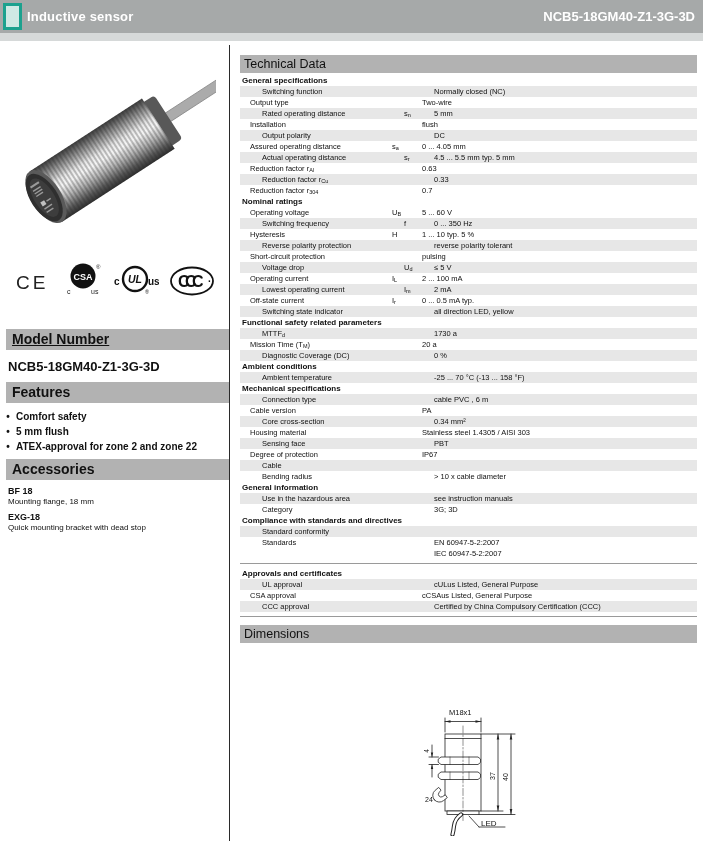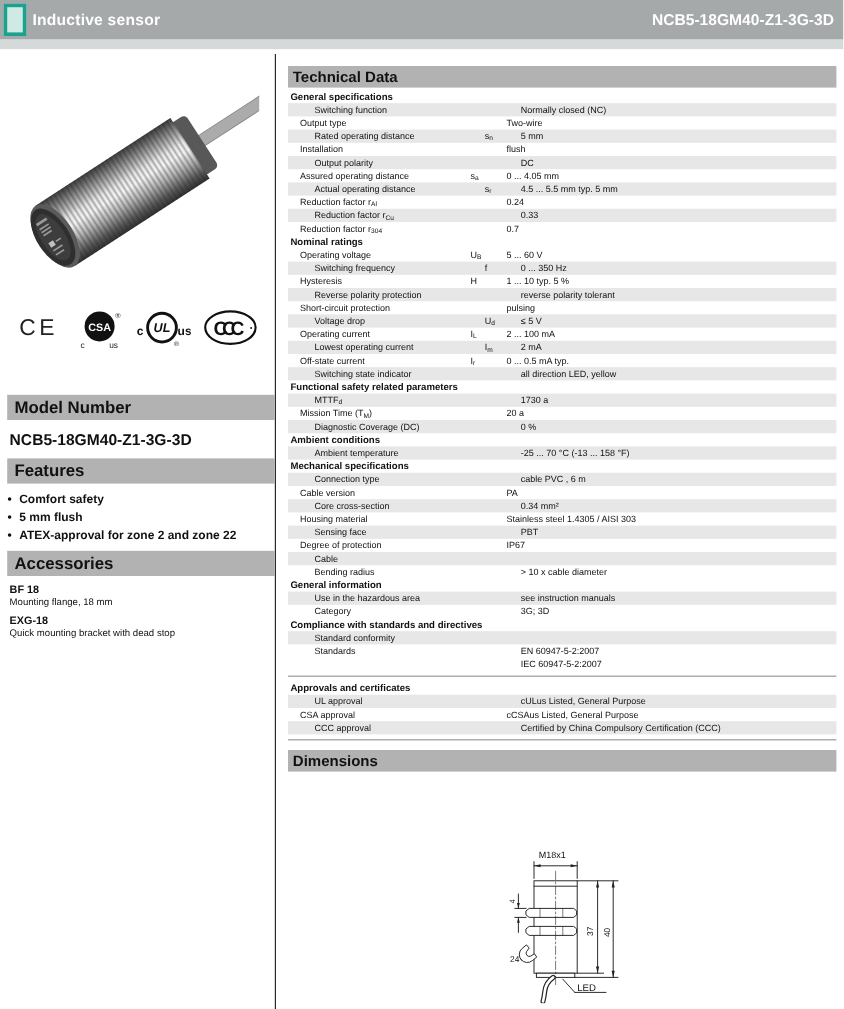--- a/index.html
+++ b/index.html
@@ -13,34 +13,34 @@
   .topbar .mdl{margin-left:auto;margin-right:8px;font-size:13px;font-weight:bold;color:#fff;}
   .substrip{position:absolute;top:33px;left:0;width:703px;height:8px;background:#d6d9d9;}
 
   .cols{position:absolute;top:41px;left:0;width:703px;height:800px;}
   .divider{position:absolute;top:4px;left:229px;width:1px;height:796px;background:#2a2a2a;}
   .leftcol{position:absolute;left:0;top:0;width:229px;}
   .rightcol{position:absolute;left:240px;top:0;width:457px;}
 
   
   .photo{margin:14px 8px 0 10px;height:200px;}
-  .logos{display:flex;align-items:flex-start;justify-content:space-between;margin:2px 12px 0 14px;height:40px;}
+  .logos{display:flex;align-items:flex-end;justify-content:space-between;margin:2px 12px 0 14px;height:40px;}
   .lbar{height:21px;line-height:21px;background:#b2b2b2;font-size:14px;font-weight:bold;padding-left:6px;margin-left:6px;}
-  .lbar.m{margin-top:32px;}
+  .lbar.m{margin-top:32px;text-decoration:underline;}
   .lbar.f{margin-top:8px;}
   .lbar.a{margin-top:5px;}
   .model-val{font-size:13px;font-weight:bold;margin:9px 0 8px 8px;}
   ul.features{margin:6px 0 0 0;padding:0;list-style:none;}
   ul.features li{display:flex;font-size:10px;font-weight:bold;line-height:15px;}
   ul.features .bl{flex:0 0 16px;text-align:center;}
   .acc-name{font-size:9px;font-weight:bold;margin:6px 0 0 8px;}
   .acc-desc{font-size:8px;margin:1px 0 2px 8px;}
 
   
-  .rbar{height:18px;line-height:18px;background:#b2b2b2;font-size:12.5px;font-weight:bold;padding-left:4px;}
+  .rbar{height:18px;line-height:18px;background:#b2b2b2;font-size:12.5px;font-weight:normal;padding-left:4px;}
   .rbar.t{margin-top:14px;}
   .rbar.d{margin-top:8px;}
   #tech-table{margin-top:2px;}
   .sec-title{font-size:8px;font-weight:bold;height:11px;line-height:11px;padding-left:2px;}
   .trow{display:flex;min-height:11px;line-height:11px;font-size:7.5px;}
   .trow.shade{background:#e7e7e7;padding-left:12px;}
   .trow .lab{flex:0 0 142px;padding-left:10px;}
   .trow.ind2 .lab{padding-left:22px;}
   .trow .sym{flex:0 0 30px;}
   .trow .val{flex:1;}
@@ -194,21 +194,21 @@
             <span class="val">0 ... 4.05 mm</span>
           </div>
           <div class="trow shade">
             <span class="lab">Actual operating distance</span>
             <span class="sym">s<sub>r</sub></span>
             <span class="val">4.5 ... 5.5 mm typ. 5 mm</span>
           </div>
           <div class="trow">
             <span class="lab">Reduction factor r<sub>Al</sub></span>
             <span class="sym"></span>
-            <span class="val">0.24</span>
+            <span class="val">0.63</span>
           </div>
           <div class="trow shade">
             <span class="lab">Reduction factor r<sub>Cu</sub></span>
             <span class="sym"></span>
             <span class="val">0.33</span>
           </div>
           <div class="trow">
             <span class="lab">Reduction factor r<sub>304</sub></span>
             <span class="sym"></span>
             <span class="val">0.7</span>

